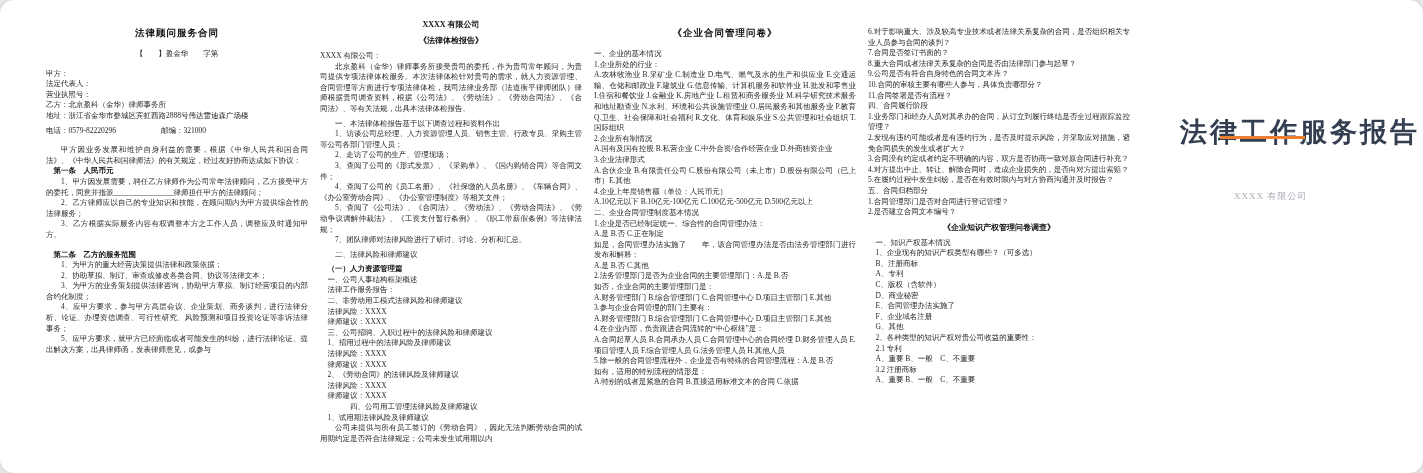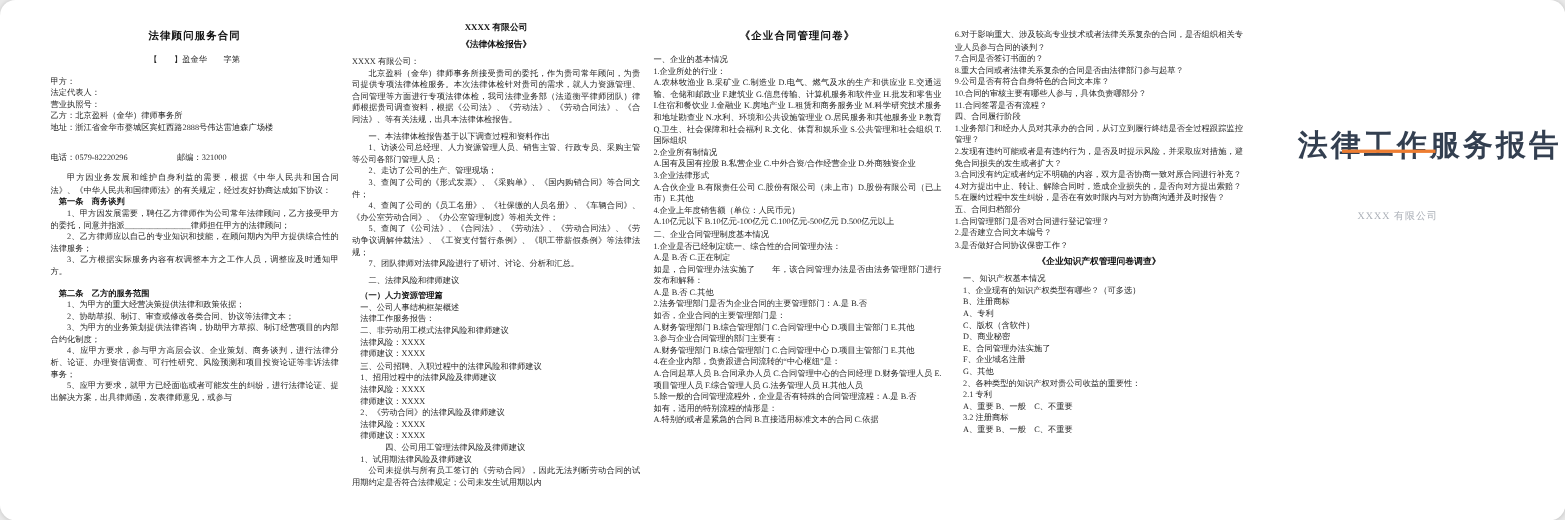--- a/index.html
+++ b/index.html
@@ -11,21 +11,21 @@
         padding-top:10px;box-sizing:border-box;}
   .blk{font-size:7.5px;line-height:10.6px;text-align:justify;color:#262626;}
   .t1{font-size:9.5px;line-height:13px;font-weight:bold;text-align:center;letter-spacing:1px;color:#111;}
   .t2{font-size:8px;line-height:12px;font-weight:bold;text-align:center;color:#111;}
   .sub{text-align:center;}
   .h{font-weight:bold;text-indent:1em;color:#111;}
   .p{text-indent:2em;}
   .p0{text-indent:0;}
   .pi{text-indent:1em;}
   .pc{text-indent:4em;}
-  .kv{white-space:pre;text-indent:0;margin-top:12px;}
+  .kv{white-space:pre;text-indent:0;}
   .gap{height:9px;}
   .gap-s{height:4px;}
   .gap-l{height:17px;}
   
   .report-panel{flex:1 1 auto;position:relative;}
   .report-title{position:absolute;left:38px;top:82px;font-size:27px;font-weight:bold;
                 letter-spacing:3px;color:#333f50;white-space:nowrap;margin-top:32px;}
   .divider{position:absolute;left:78px;top:136px;width:85px;height:3px;background:#ED7D31;}
   .company{position:absolute;left:92px;top:190px;font-size:9px;letter-spacing:1px;color:#a8adb5;}
 </style>
@@ -42,21 +42,21 @@
           <div class="blk gap"></div>
           <div class="blk p0">甲方：</div>
           <div class="blk p0">法定代表人：</div>
           <div class="blk p0">营业执照号：</div>
           <div class="blk p0">乙方：北京盈科（金华）律师事务所</div>
           <div class="blk p0">地址：浙江省金华市婺城区宾虹西路2888号伟达雷迪森广场楼</div>
           <div class="blk gap-s"></div>
           <div class="blk kv">电话：0579-82220296　　　　　　邮编：321000</div>
           <div class="blk gap"></div>
           <div class="blk p">甲方因业务发展和维护自身利益的需要，根据《中华人民共和国合同法》、《中华人民共和国律师法》的有关规定，经过友好协商达成如下协议：</div>
-          <div class="blk h">第一条　商务谈判</div>
+          <div class="blk h">第一条　人民币元</div>
           <div class="blk p">1、甲方因发展需要，聘任乙方律师作为公司常年法律顾问，乙方接受甲方的委托，同意并指派________________律师担任甲方的法律顾问；</div>
           <div class="blk p">2、乙方律师应以自己的专业知识和技能，在顾问期内为甲方提供综合性的法律服务；</div>
           <div class="blk p">3、乙方根据实际服务内容有权调整本方之工作人员，调整应及时通知甲方。</div>
           <div class="blk gap"></div>
           <div class="blk h">第二条　乙方的服务范围</div>
           <div class="blk p">1、为甲方的重大经营决策提供法律和政策依据；</div>
           <div class="blk p">2、协助草拟、制订、审查或修改各类合同、协议等法律文本；</div>
           <div class="blk p">3、为甲方的业务策划提供法律咨询，协助甲方草拟、制订经营项目的内部合约化制度；</div>
           <div class="blk p">4、应甲方要求，参与甲方高层会议、企业策划、商务谈判，进行法律分析、论证、办理资信调查、可行性研究、风险预测和项目投资论证等非诉法律事务；</div>
           <div class="blk p">5、应甲方要求，就甲方已经面临或者可能发生的纠纷，进行法律论证、提出解决方案，出具律师函，发表律师意见，或参与</div>
@@ -133,21 +133,20 @@
           <div class="blk p0">11.合同签署是否有流程？</div>
           <div class="blk p0">四、合同履行阶段</div>
           <div class="blk p0">1.业务部门和经办人员对其承办的合同，从订立到履行终结是否全过程跟踪监控管理？</div>
           <div class="blk p0">2.发现有违约可能或者是有违约行为，是否及时提示风险，并采取应对措施，避免合同损失的发生或者扩大？</div>
           <div class="blk p0">3.合同没有约定或者约定不明确的内容，双方是否协商一致对原合同进行补充？</div>
           <div class="blk p0">4.对方提出中止、转让、解除合同时，造成企业损失的，是否向对方提出索赔？</div>
           <div class="blk p0">5.在履约过程中发生纠纷，是否在有效时限内与对方协商沟通并及时报告？</div>
           <div class="blk p0">五、合同归档部分</div>
           <div class="blk p0">1.合同管理部门是否对合同进行登记管理？</div>
           <div class="blk p0">2.是否建立合同文本编号？</div>
-          <div class="blk p0">3.是否做好合同协议保密工作？</div>
           <div class="blk gap-s"></div>
           <div class="blk t2">《企业知识产权管理问卷调查》</div>
           <div class="blk gap-s"></div>
           <div class="blk pi">一、知识产权基本情况</div>
           <div class="blk pi">1、企业现有的知识产权类型有哪些？（可多选）</div>
           <div class="blk pi">B、注册商标</div>
           <div class="blk pi">A、专利</div>
           <div class="blk pi">C、版权（含软件）</div>
           <div class="blk pi">D、商业秘密</div>
           <div class="blk pi">E、合同管理办法实施了</div>

